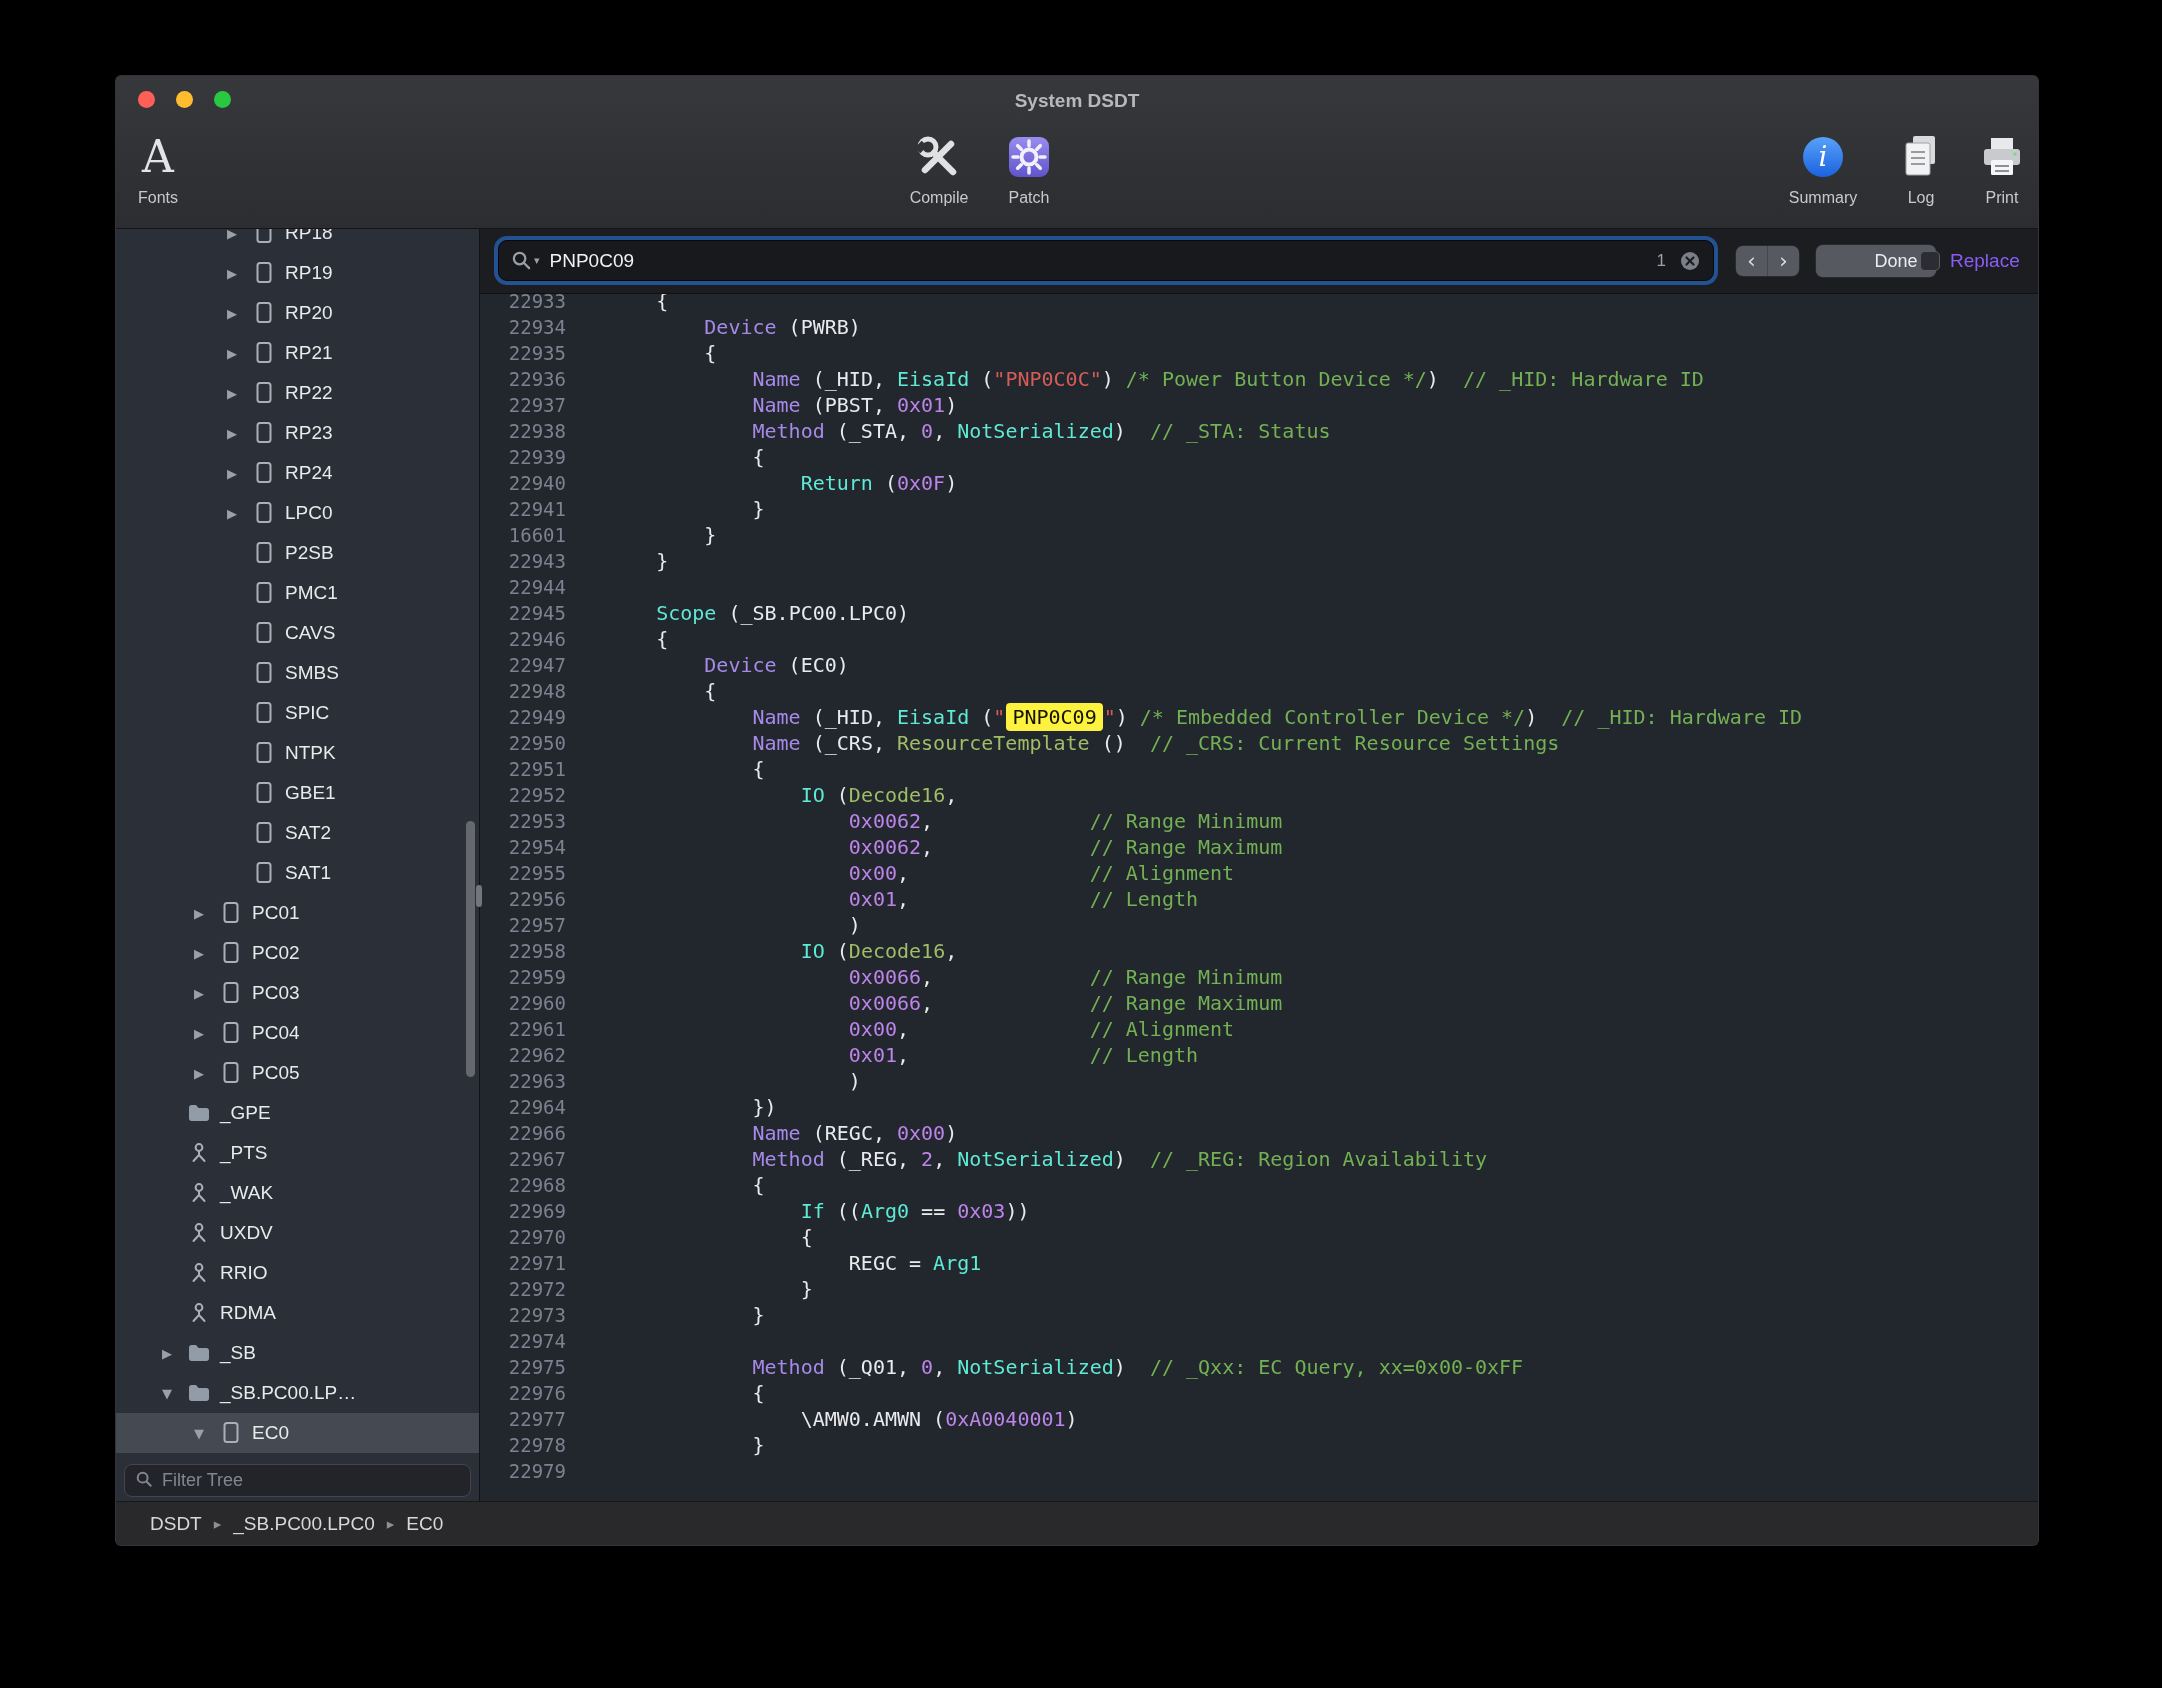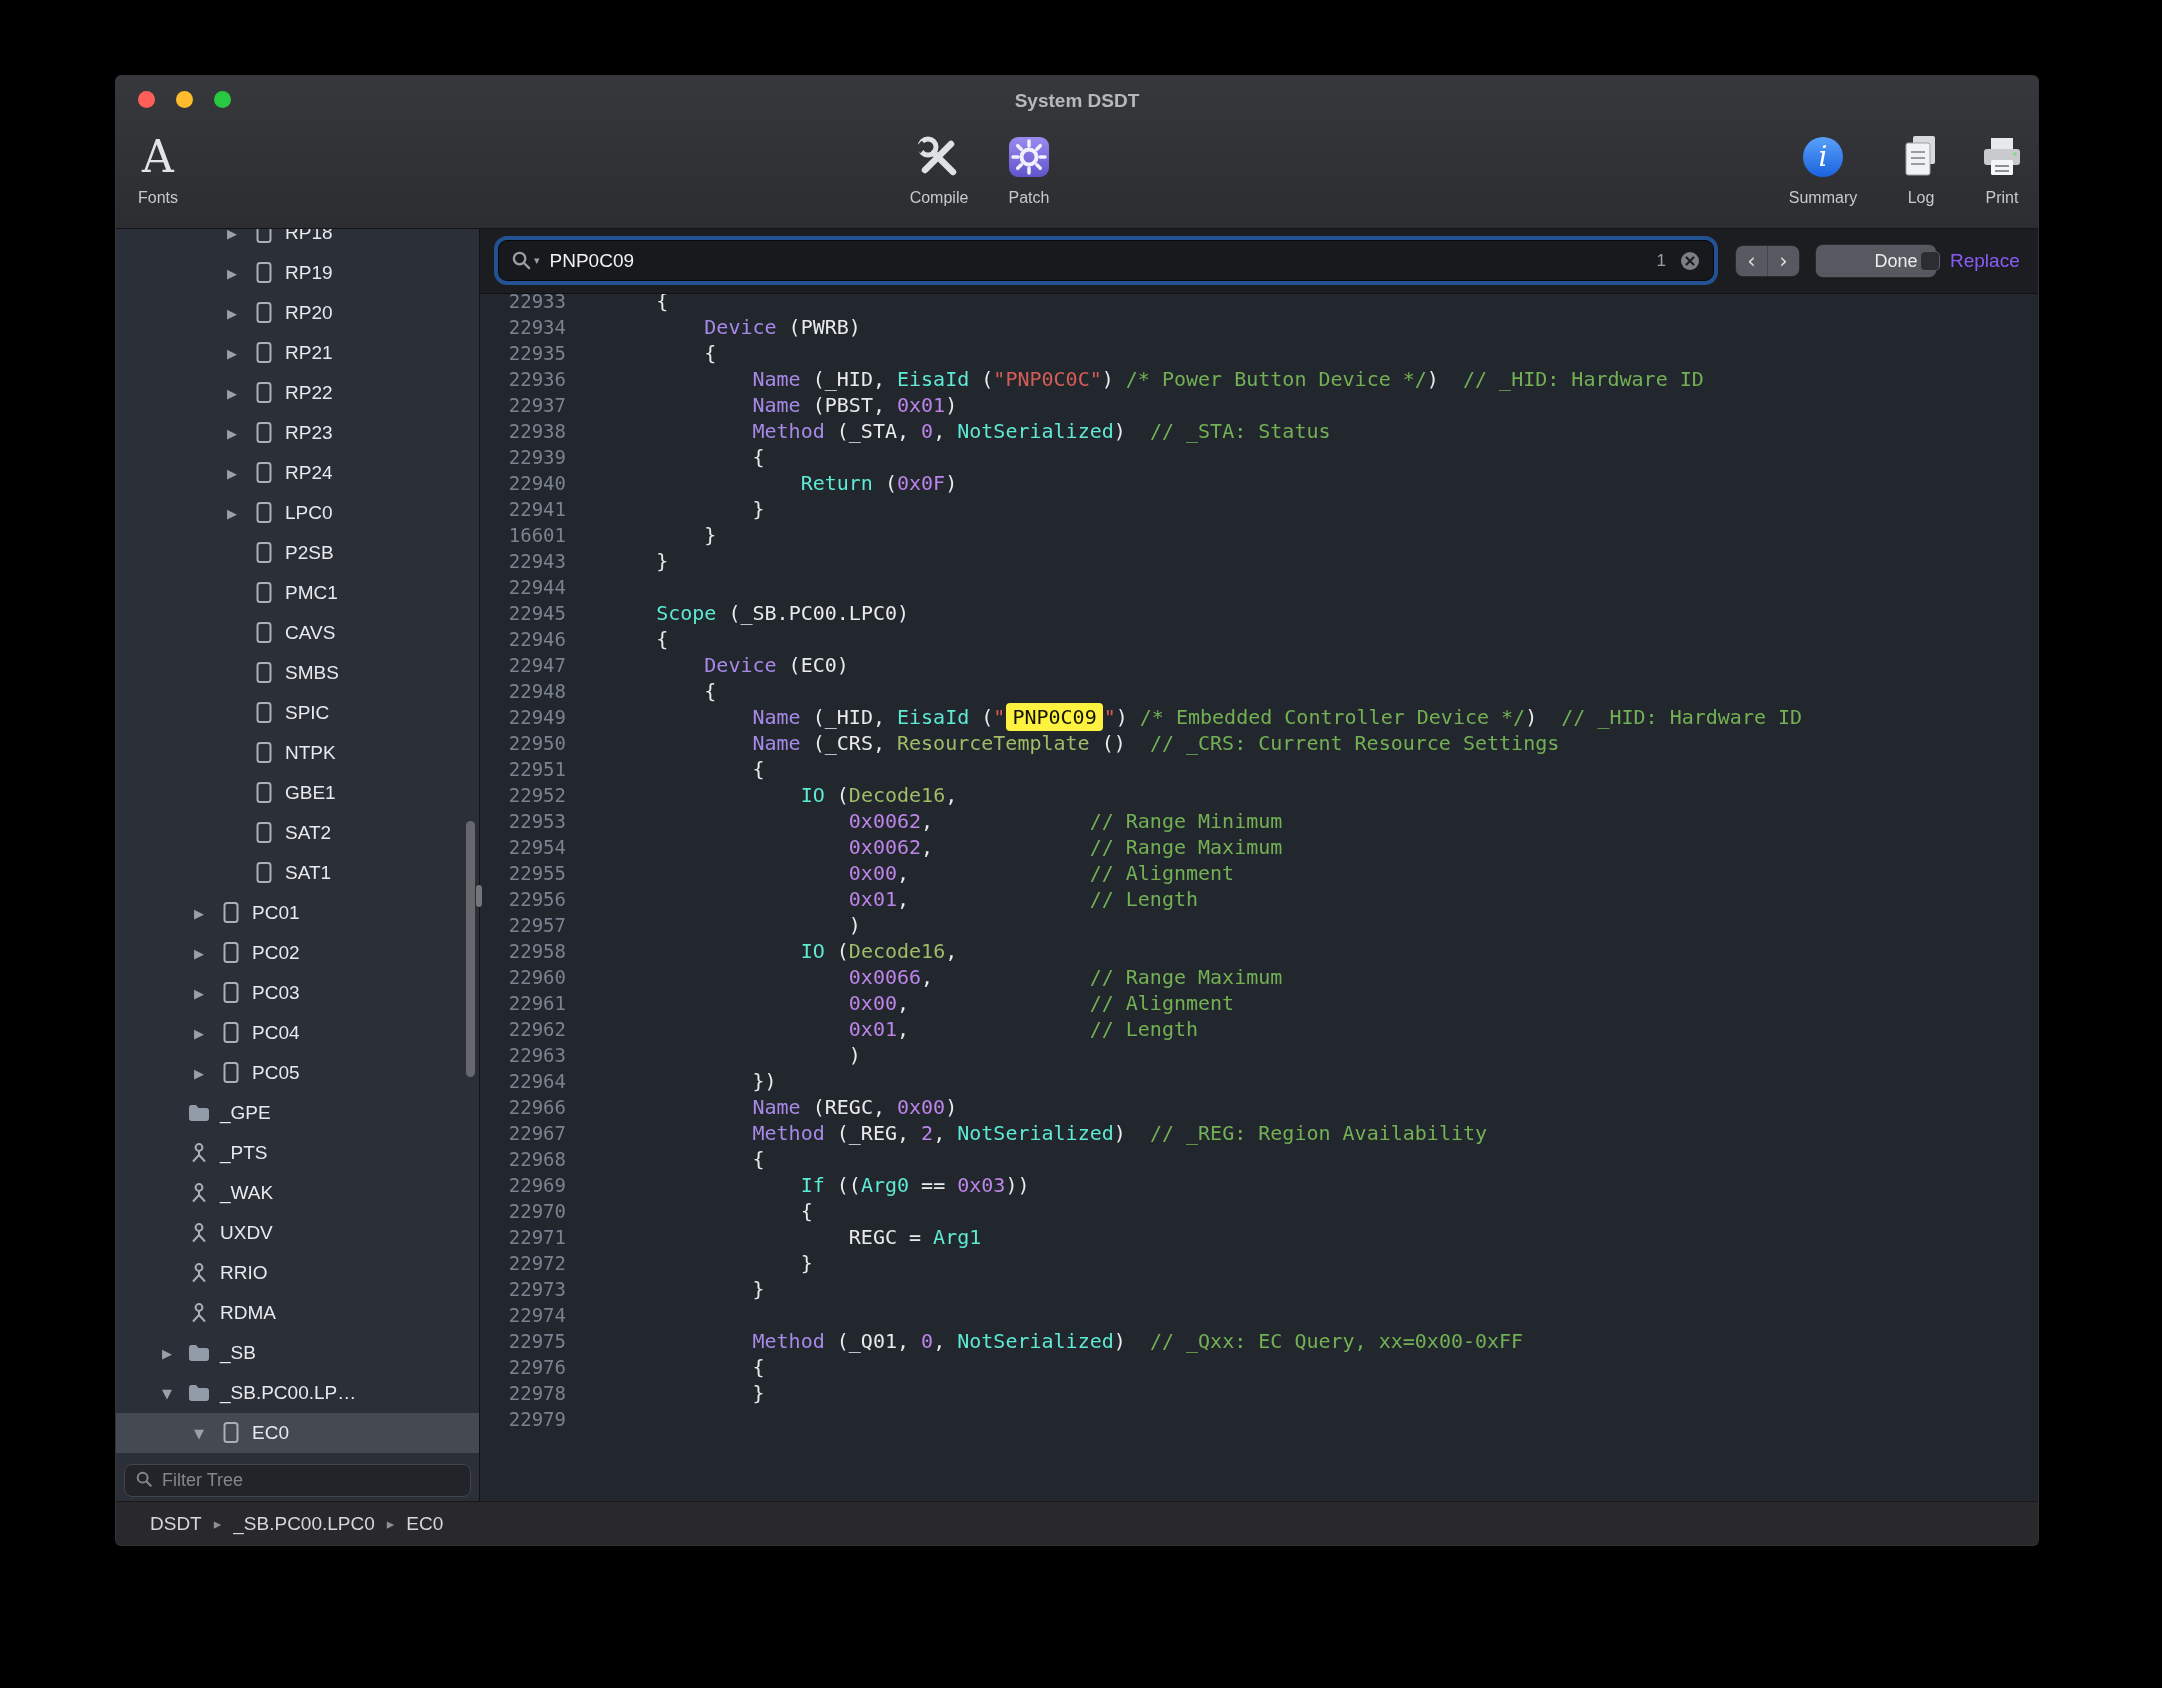--- a/index.html
+++ b/index.html
@@ -585,36 +585,38 @@
             <div class="cline"><span class="ln">22949</span><span class="src"><span class="tok-w">            </span><span class="tok-k">Name</span><span class="tok-w"> (_HID, </span><span class="tok-b">EisaId</span><span class="tok-w"> (</span><span class="tok-s">"</span><span class="tok-h">PNP0C09</span><span class="tok-s">"</span><span class="tok-w">) </span><span class="tok-c">/* Embedded Controller Device */</span><span class="tok-w">)  </span><span class="tok-c">// _HID: Hardware ID</span></span></div>
             <div class="cline"><span class="ln">22950</span><span class="src"><span class="tok-w">            </span><span class="tok-k">Name</span><span class="tok-w"> (_CRS, </span><span class="tok-g">ResourceTemplate</span><span class="tok-w"> ()  </span><span class="tok-c">// _CRS: Current Resource Settings</span></span></div>
             <div class="cline"><span class="ln">22951</span><span class="src"><span class="tok-w">            {</span></span></div>
             <div class="cline"><span class="ln">22952</span><span class="src"><span class="tok-w">                </span><span class="tok-b">IO</span><span class="tok-w"> (</span><span class="tok-g">Decode16</span><span class="tok-w">,</span></span></div>
             <div class="cline"><span class="ln">22953</span><span class="src"><span class="tok-w">                    </span><span class="tok-n">0x0062</span><span class="tok-w">,             </span><span class="tok-c">// Range Minimum</span></span></div>
             <div class="cline"><span class="ln">22954</span><span class="src"><span class="tok-w">                    </span><span class="tok-n">0x0062</span><span class="tok-w">,             </span><span class="tok-c">// Range Maximum</span></span></div>
             <div class="cline"><span class="ln">22955</span><span class="src"><span class="tok-w">                    </span><span class="tok-n">0x00</span><span class="tok-w">,               </span><span class="tok-c">// Alignment</span></span></div>
             <div class="cline"><span class="ln">22956</span><span class="src"><span class="tok-w">                    </span><span class="tok-n">0x01</span><span class="tok-w">,               </span><span class="tok-c">// Length</span></span></div>
             <div class="cline"><span class="ln">22957</span><span class="src"><span class="tok-w">                    )</span></span></div>
             <div class="cline"><span class="ln">22958</span><span class="src"><span class="tok-w">                </span><span class="tok-b">IO</span><span class="tok-w"> (</span><span class="tok-g">Decode16</span><span class="tok-w">,</span></span></div>
+            <div class="cline"><span class="ln">22959</span><span class="src"><span class="tok-w">                    </span><span class="tok-n">0x0066</span><span class="tok-w">,             </span><span class="tok-c">// Range Minimum</span></span></div>
             <div class="cline"><span class="ln">22960</span><span class="src"><span class="tok-w">                    </span><span class="tok-n">0x0066</span><span class="tok-w">,             </span><span class="tok-c">// Range Maximum</span></span></div>
             <div class="cline"><span class="ln">22961</span><span class="src"><span class="tok-w">                    </span><span class="tok-n">0x00</span><span class="tok-w">,               </span><span class="tok-c">// Alignment</span></span></div>
             <div class="cline"><span class="ln">22962</span><span class="src"><span class="tok-w">                    </span><span class="tok-n">0x01</span><span class="tok-w">,               </span><span class="tok-c">// Length</span></span></div>
             <div class="cline"><span class="ln">22963</span><span class="src"><span class="tok-w">                    )</span></span></div>
             <div class="cline"><span class="ln">22964</span><span class="src"><span class="tok-w">            })</span></span></div>
             <div class="cline"><span class="ln">22966</span><span class="src"><span class="tok-w">            </span><span class="tok-k">Name</span><span class="tok-w"> (REGC, </span><span class="tok-n">0x00</span><span class="tok-w">)</span></span></div>
             <div class="cline"><span class="ln">22967</span><span class="src"><span class="tok-w">            </span><span class="tok-k">Method</span><span class="tok-w"> (_REG, </span><span class="tok-n">2</span><span class="tok-w">, </span><span class="tok-p">NotSerialized</span><span class="tok-w">)  </span><span class="tok-c">// _REG: Region Availability</span></span></div>
             <div class="cline"><span class="ln">22968</span><span class="src"><span class="tok-w">            {</span></span></div>
             <div class="cline"><span class="ln">22969</span><span class="src"><span class="tok-w">                </span><span class="tok-b">If</span><span class="tok-w"> ((</span><span class="tok-p">Arg0</span><span class="tok-w"> == </span><span class="tok-n">0x03</span><span class="tok-w">))</span></span></div>
             <div class="cline"><span class="ln">22970</span><span class="src"><span class="tok-w">                {</span></span></div>
             <div class="cline"><span class="ln">22971</span><span class="src"><span class="tok-w">                    REGC = </span><span class="tok-p">Arg1</span></span></div>
             <div class="cline"><span class="ln">22972</span><span class="src"><span class="tok-w">                }</span></span></div>
             <div class="cline"><span class="ln">22973</span><span class="src"><span class="tok-w">            }</span></span></div>
             <div class="cline"><span class="ln">22974</span><span class="src"></span></div>
             <div class="cline"><span class="ln">22975</span><span class="src"><span class="tok-w">            </span><span class="tok-k">Method</span><span class="tok-w"> (_Q01, </span><span class="tok-n">0</span><span class="tok-w">, </span><span class="tok-p">NotSerialized</span><span class="tok-w">)  </span><span class="tok-c">// _Qxx: EC Query, xx=0x00-0xFF</span></span></div>
             <div class="cline"><span class="ln">22976</span><span class="src"><span class="tok-w">            {</span></span></div>
+            <div class="cline"><span class="ln">22977</span><span class="src"><span class="tok-w">                \AMW0.AMWN (</span><span class="tok-n">0xA0040001</span><span class="tok-w">)</span></span></div>
             <div class="cline"><span class="ln">22978</span><span class="src"><span class="tok-w">            }</span></span></div>
             <div class="cline"><span class="ln">22979</span><span class="src"></span></div>
           </div>
       </div>
     </div>
   </div>
 
   <div class="breadcrumbbar">
     <span class="crumb">DSDT</span>
     <span class="crumb-sep glyph">▸</span>

